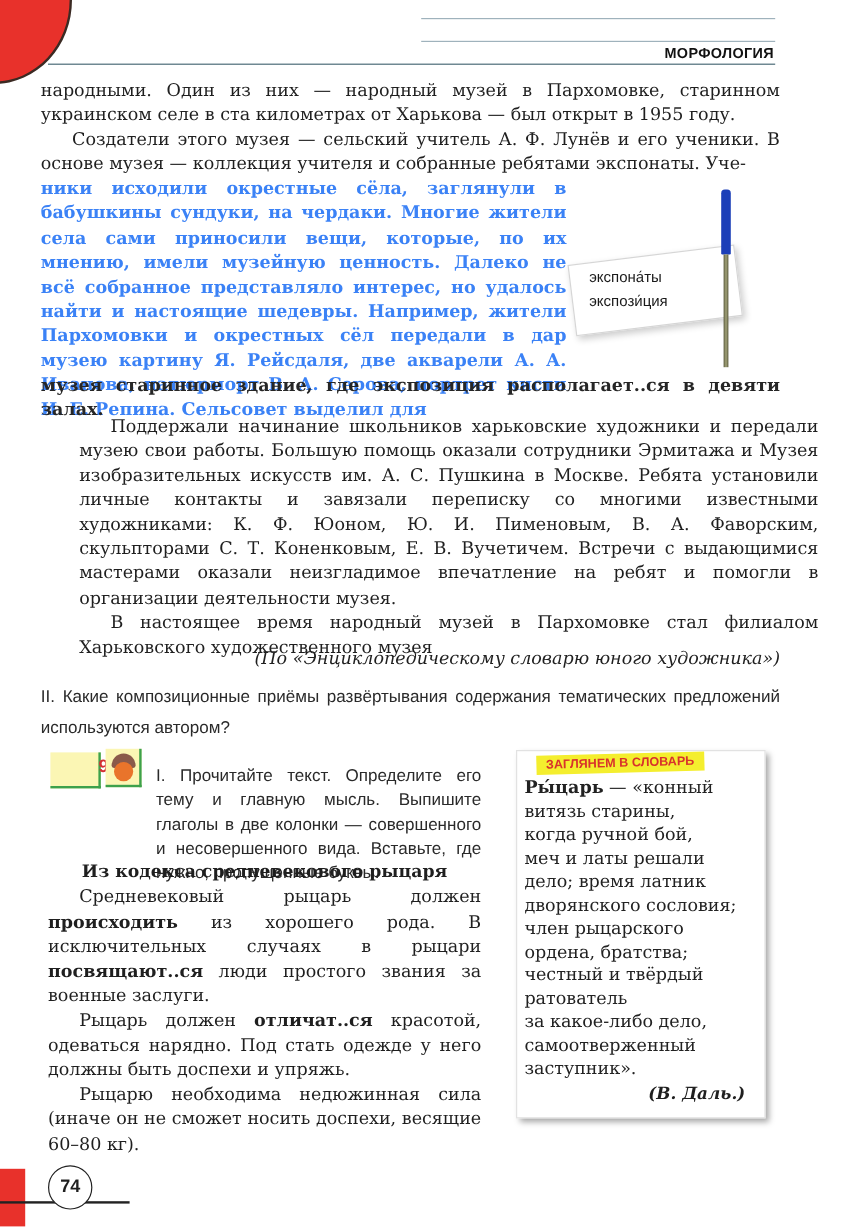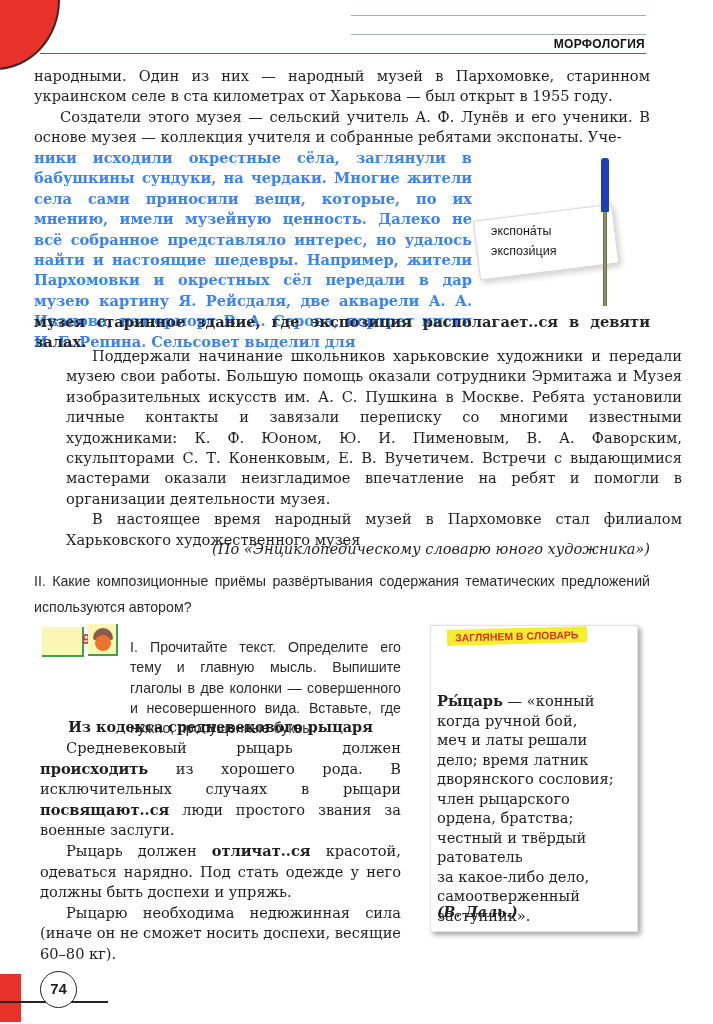--- a/index.html
+++ b/index.html
@@ -45,22 +45,22 @@
     font-size: 14.2px; line-height: 20.3px; text-align: justify; color: #2a2a2a; }
   .task-text .first { padding-left: 90px; }
 
   .excerpt-title { position: absolute; left: 40px; top: 718px; width: 361px; text-align: center; font-weight: bold; font-size: 14.4px; }
   .excerpt { left: 40px; top: 738px; width: 361px; font-size: 14.6px; line-height: 20.6px; }
 
   .dict { position: absolute; left: 430px; top: 625px; width: 208px; height: 307px; background: #fff;
     box-shadow: 3px 3px 5px rgba(0,0,0,0.35); border: 1px solid #e2e2e2; }
   .dict-label { position: absolute; left: 447px; top: 628px; padding: 2px 8px; background: #f4ee2e;
     font-family: "Liberation Sans", sans-serif; font-weight: bold; font-size: 10.5px; color: #d8322c; transform: rotate(-1.5deg); }
-  .dict-body { position: absolute; left: 437px; top: 691px; width: 190px; font-size: 14.6px; line-height: 19.5px; color: #222; }
-  .dict-author { position: absolute; left: 437px; top: 904px; width: 184px; text-align: left; font-style: italic; font-weight: bold; font-size: 14px; }
+  .dict-body { position: absolute; left: 437px; top: 647px; width: 190px; font-size: 14.6px; line-height: 19.5px; color: #222; }
+  .dict-author { position: absolute; left: 437px; top: 904px; width: 184px; text-align: right; font-style: italic; font-weight: bold; font-size: 14px; }
 
   .page-red { position: absolute; left: 0; top: 974px; width: 21px; height: 48px; background: #e8312b; }
   .page-line { position: absolute; left: 0; top: 1001px; width: 108px; height: 1.5px; background: #222; }
   .page-num { position: absolute; left: 40px; top: 971px; width: 37px; height: 37px; border: 1.5px solid #222; border-radius: 50%;
     background: #fff; font-family: "Liberation Sans", sans-serif; font-weight: bold; font-size: 15px; text-align: center; line-height: 34px; }
 
   b { font-weight: bold; }
 </style>
 </head>
 <body>
@@ -120,20 +120,21 @@
   </p>
   <p class="indent last-left">
     <span>Рыцарю необходима недюжинная сила (иначе он не сможет носить доспехи, весящие 60–80 кг).</span>
   </p>
 </div>
 
 <div class="dict"></div>
 <div class="dict-label">ЗАГЛЯНЕМ В СЛОВАРЬ</div>
 <div class="dict-body">
   <div><b>Ры́царь</b> <span>— «конный</span></div>
+  <div>витязь старины,</div>
   <div>когда ручной бой,</div>
   <div>меч и латы решали</div>
   <div>дело; время латник</div>
   <div>дворянского сословия;</div>
   <div>член рыцарского</div>
   <div>ордена, братства;</div>
   <div>честный и твёрдый</div>
   <div>ратователь</div>
   <div>за какое-либо дело,</div>
   <div>самоотверженный</div>

